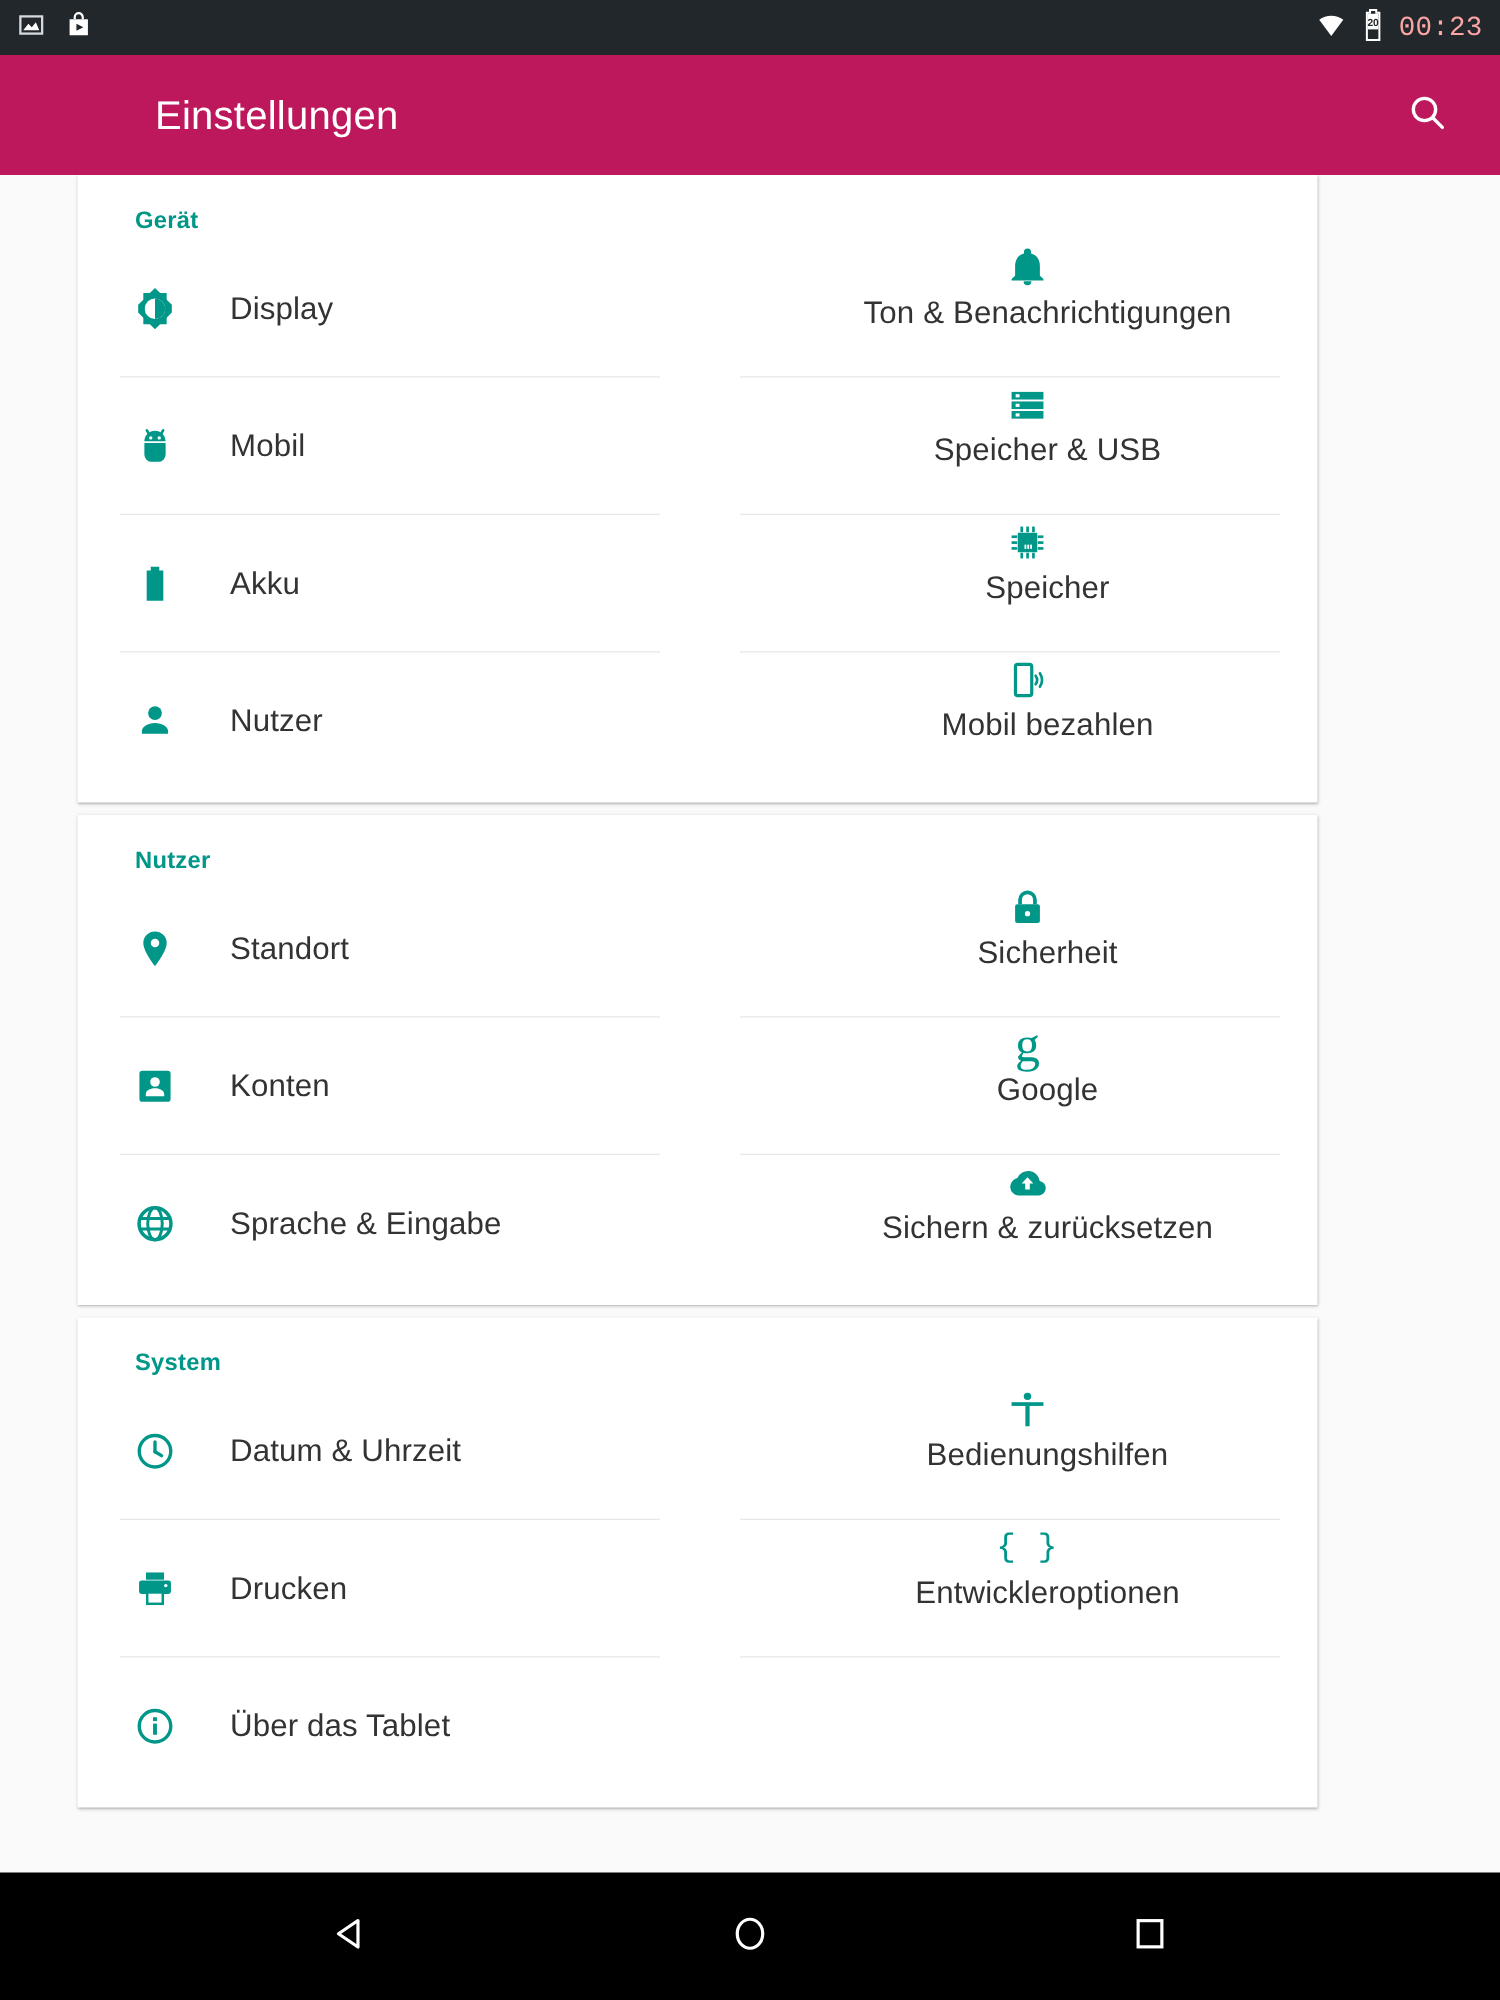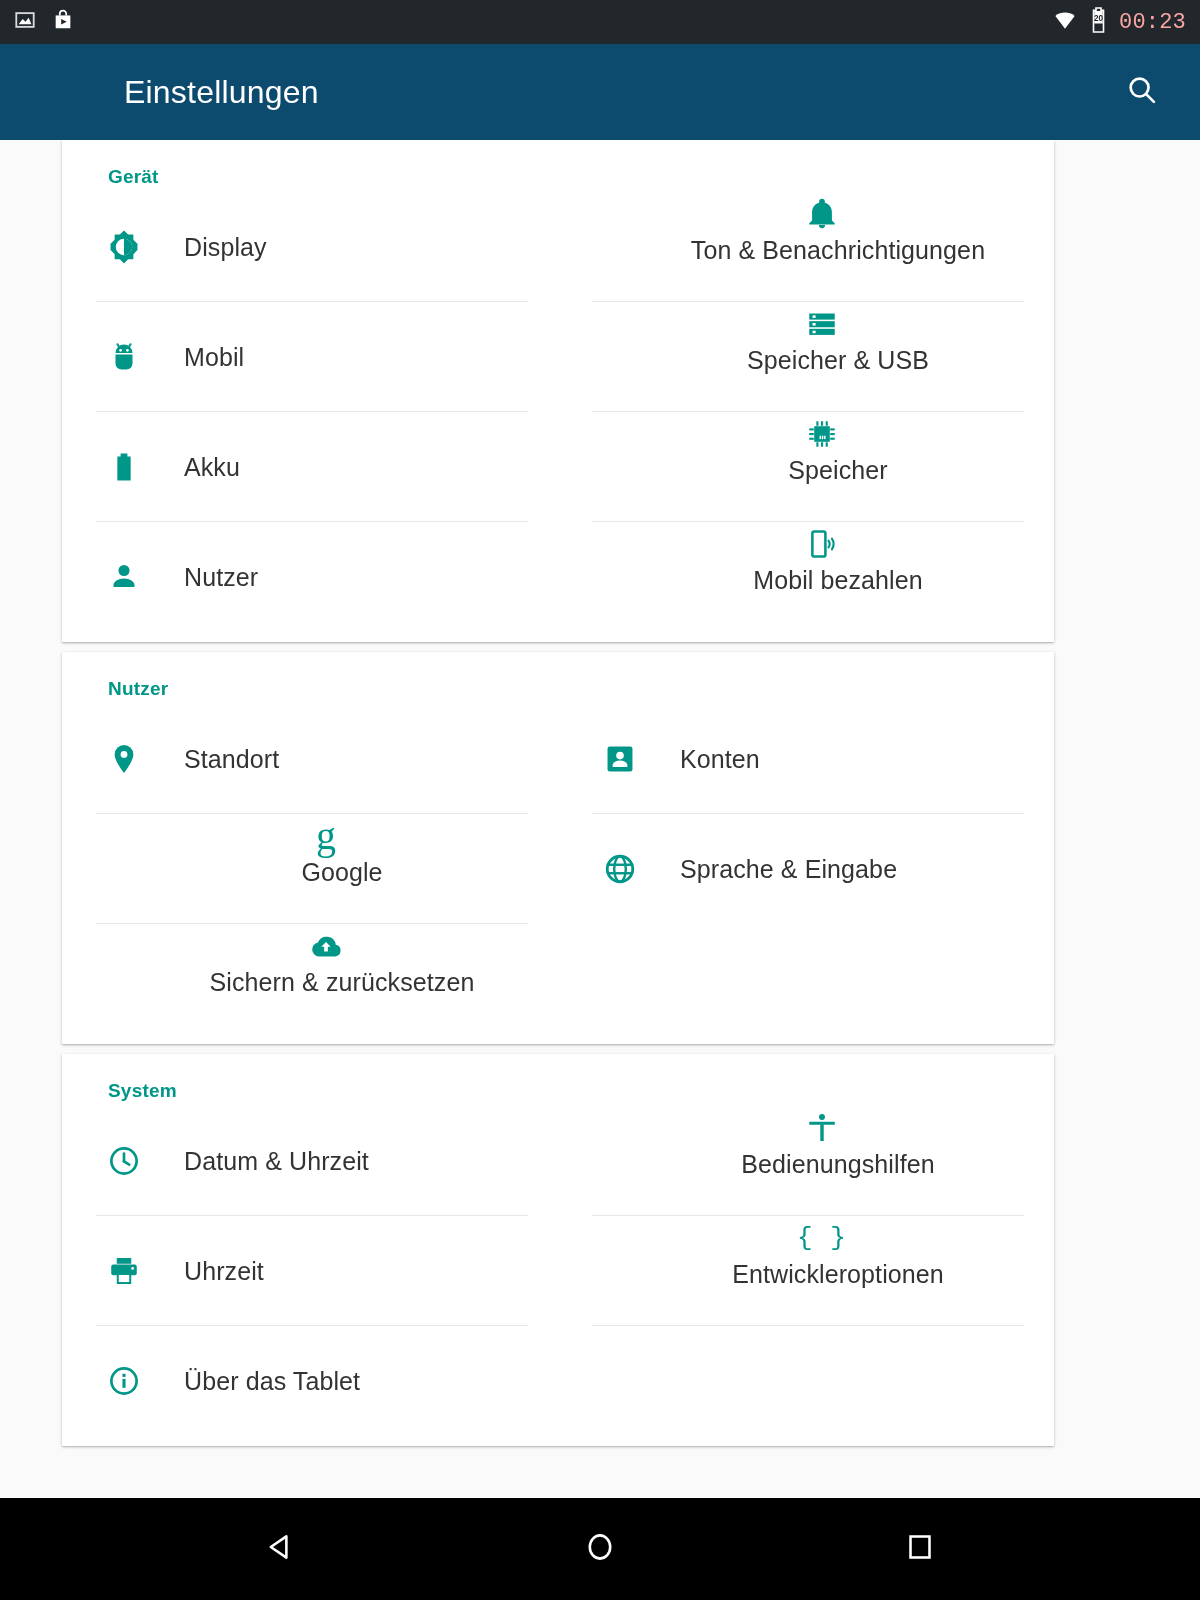--- a/index.html
+++ b/index.html
@@ -41,21 +41,21 @@
   .status-clock {
     color: #fca5a5;
     font-size: 22px;
     letter-spacing: 0.2px;
     font-family: Liberation Mono, monospace;
   }
 
   
   .app-bar {
     height: 96px;
-    background: #0c4a6e;
+    background: #be185d;
     display: flex;
     align-items: center;
     justify-content: space-between;
     padding: 0 28px 0 124px;
     flex: 0 0 auto;
   }
   .app-bar-title {
     color: #ffffff;
     font-size: 32px;
     font-weight: 400;
@@ -332,20 +332,30 @@
         <div class="row col-left divider">
           <span class="row-icon">
             <svg width="34" height="34" viewBox="0 0 24 24">
               <path fill="#009688" d="M12 2.2a6.6 6.6 0 0 0-6.6 6.6c0 4.9 6.6 13 6.6 13s6.6-8.1 6.6-13A6.6 6.6 0 0 0 12 2.2z"></path>
               <circle cx="12" cy="8.8" r="2.4" fill="#ffffff"></circle>
             </svg>
           </span>
           <span class="row-label">Standort</span>
         </div>
 
+        <div class="row col-right divider">
+          <span class="row-icon">
+            <svg width="34" height="34" viewBox="0 0 24 24">
+              <path d="M7.8 10.2V7.6a4.2 4.2 0 0 1 8.4 0v2.6" fill="none" stroke="#009688" stroke-width="2.1"></path>
+              <rect x="5" y="10.2" width="14" height="10.6" rx="1.2" fill="#009688"></rect>
+              <circle cx="12" cy="15.5" r="1.5" fill="#ffffff"></circle>
+            </svg>
+          </span>
+          <span class="row-label">Sicherheit</span>
+        </div>
 
         <div class="row col-left divider">
           <span class="row-icon">
             <svg width="34" height="34" viewBox="0 0 24 24">
               <rect x="3.2" y="3.2" width="17.6" height="17.6" rx="1.6" fill="#009688"></rect>
               <circle cx="12" cy="9.6" r="2.7" fill="#ffffff"></circle>
               <path fill="#ffffff" d="M12 13.1c-2.9 0-5.2 1.5-5.2 3.3v1.3h10.4v-1.3c0-1.8-2.3-3.3-5.2-3.3z"></path>
             </svg>
           </span>
           <span class="row-label">Konten</span>
@@ -412,21 +422,21 @@
         <div class="row col-left divider">
           <span class="row-icon">
             <svg width="34" height="34" viewBox="0 0 24 24">
               <rect x="6.9" y="2.8" width="10.2" height="4.1" fill="#009688"></rect>
               <rect x="3" y="7.4" width="18" height="7.6" rx="1.4" fill="#009688"></rect>
               <circle cx="18.1" cy="10.2" r="0.95" fill="#ffffff"></circle>
               <rect x="6.9" y="13.4" width="10.2" height="7.8" fill="#009688"></rect>
               <rect x="8.3" y="14.8" width="7.4" height="5" fill="#ffffff"></rect>
             </svg>
           </span>
-          <span class="row-label">Uhrzeit</span>
+          <span class="row-label">Drucken</span>
         </div>
 
         <div class="row col-right divider">
           <span class="row-icon">
             <span class="braces">{ }</span>
           </span>
           <span class="row-label">Entwickleroptionen</span>
         </div>
 
         <div class="row col-left">

